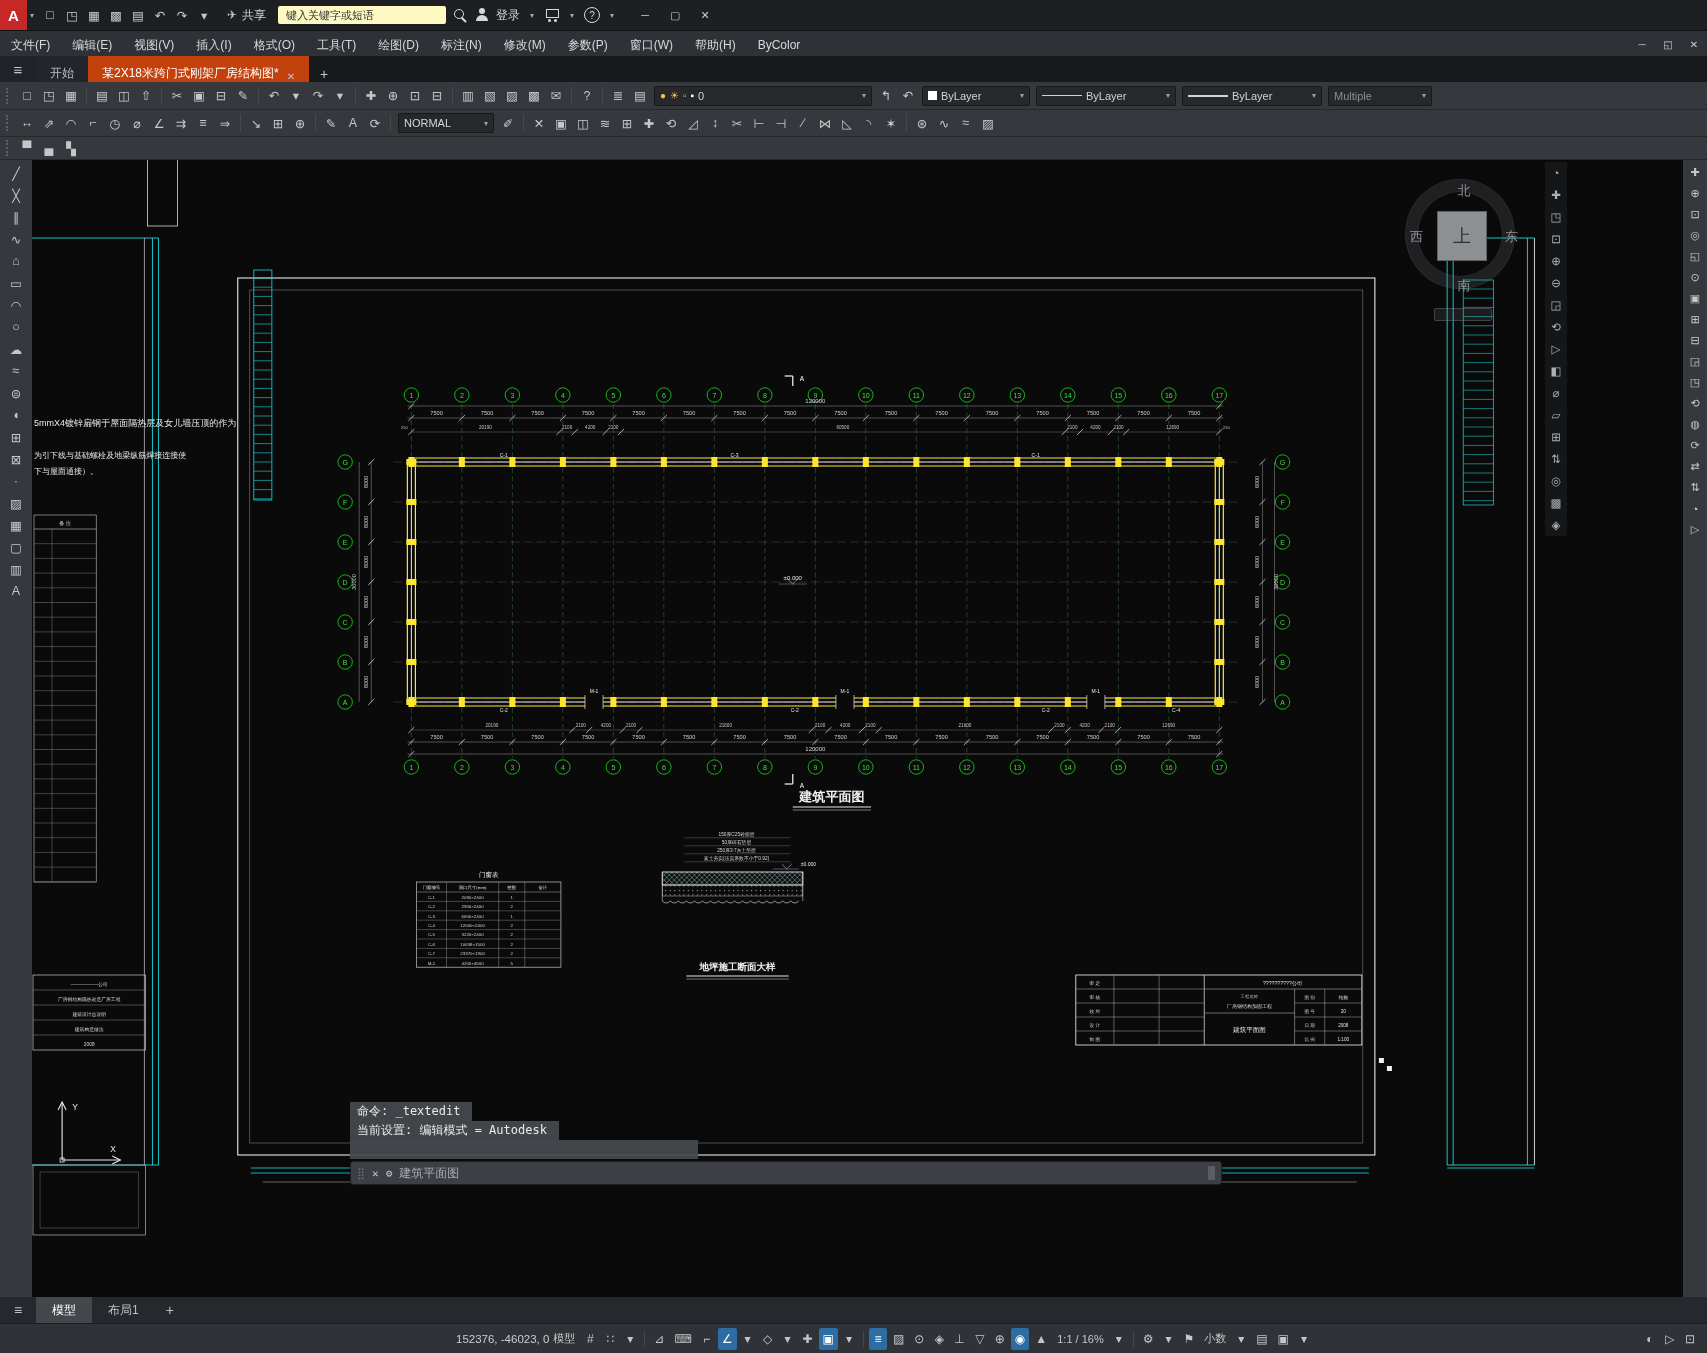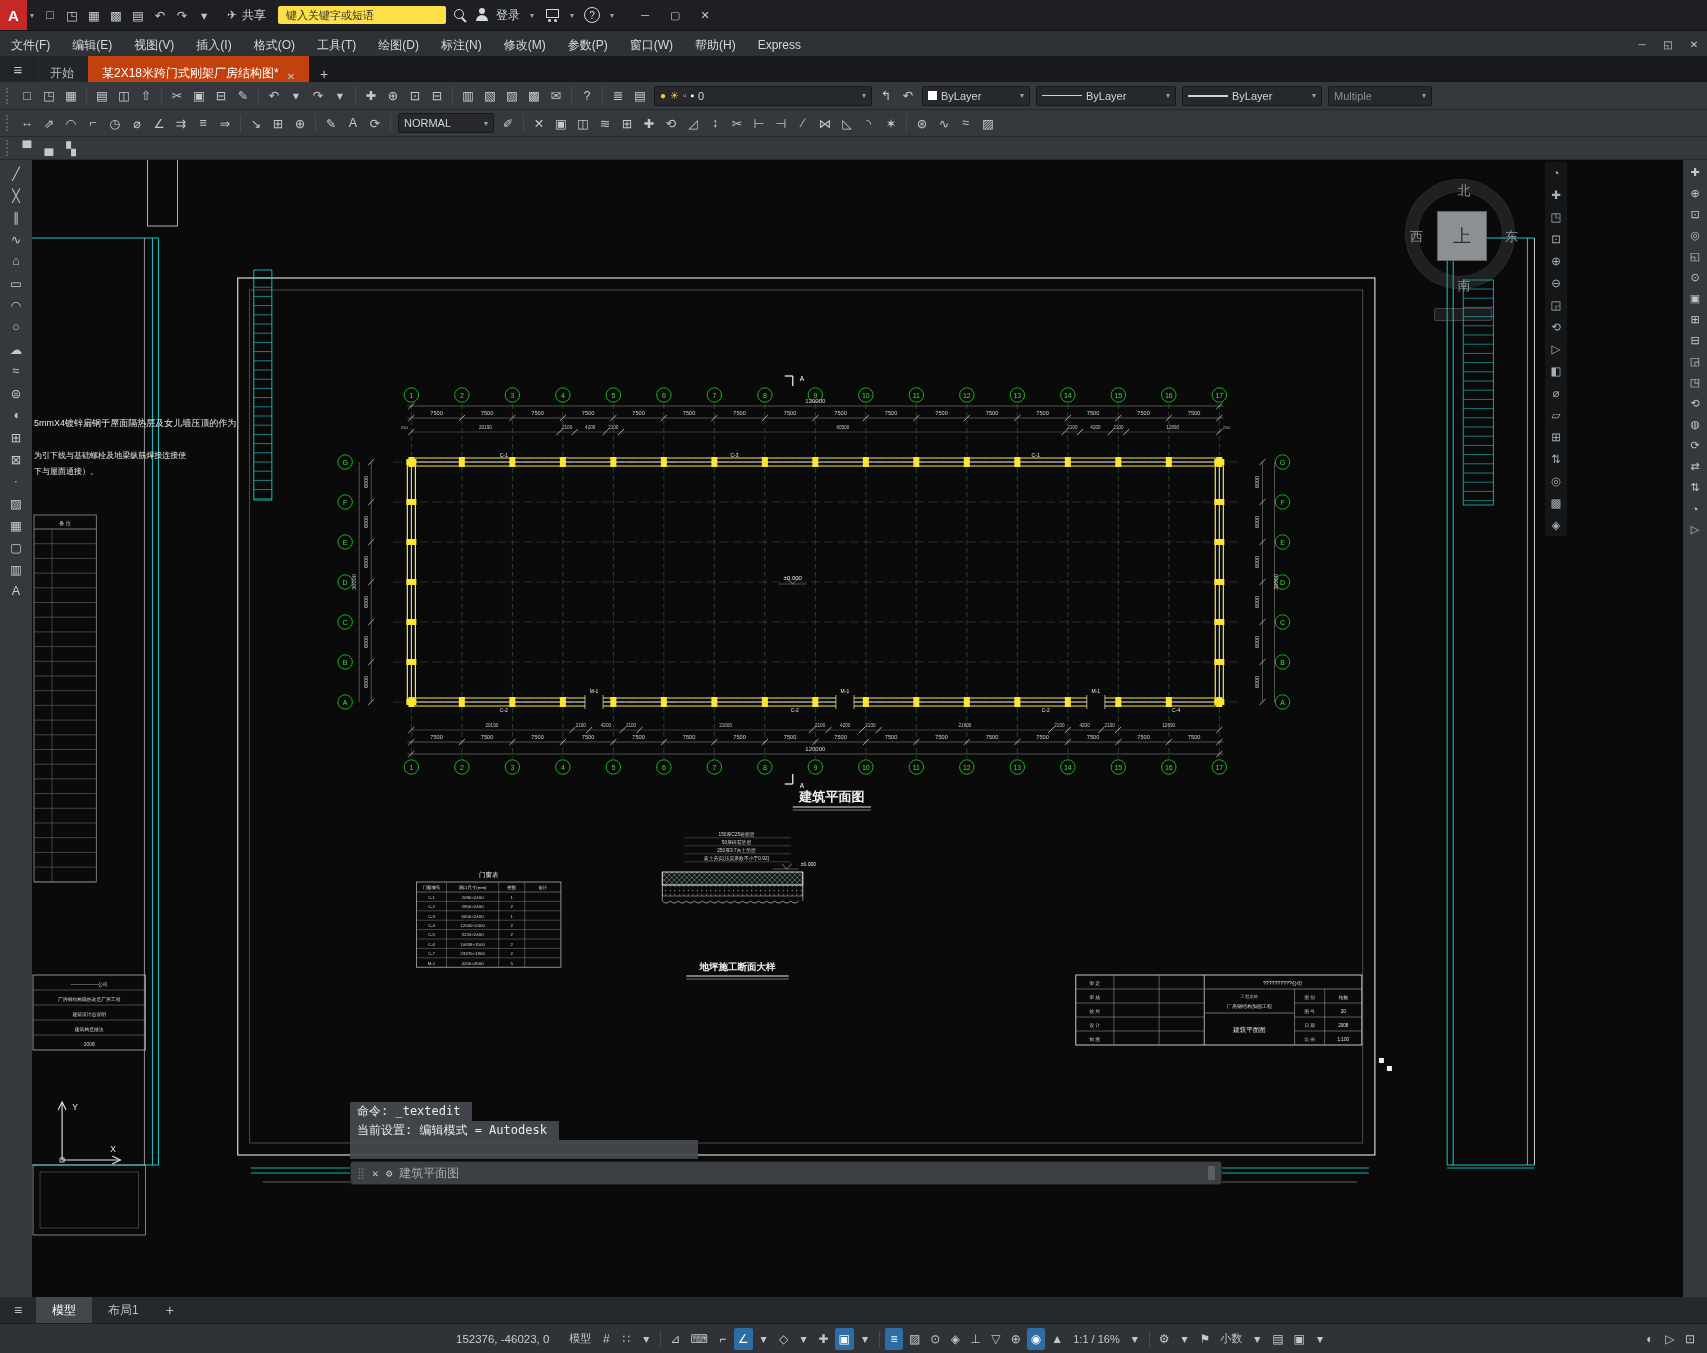--- a/index.html
+++ b/index.html
@@ -11,21 +11,21 @@
   .titlebar{height:30px;background:#1d1f22;display:flex;align-items:center;color:#cfd3d6;flex:0 0 auto}
   .logo{width:27px;height:30px;background:#c62828;color:#fff;font-weight:bold;font-size:15px;display:flex;align-items:center;justify-content:center}
   .caret{font-size:8px;color:#9ea3a7;padding:0 3px}
   .qat{display:flex;align-items:center;margin-left:2px}
   .tb-icon{width:22px;height:22px;display:flex;align-items:center;justify-content:center;font-size:12.5px;color:#c4c8cb;border-radius:2px;flex:0 0 auto}
   .tb-sep{width:1px;height:18px;background:#24272a;border-right:1px solid #45494d;margin:0 4px;flex:0 0 auto}
   .share{display:flex;align-items:center;gap:5px;font-size:12px;padding:0 12px;white-space:nowrap}
   .plane{font-size:12px;color:#c4c8cb}
   .title-center{flex:1;display:flex;justify-content:center;gap:18px;font-size:12px;white-space:nowrap;overflow:hidden}
   .tbr{display:flex;align-items:center;gap:7px}
-  .searchbox{width:168px;height:18px;background:#fde047;border-radius:2px;display:flex;align-items:center;padding:6px 8px;font-size:11px;color:#2c2e30;white-space:nowrap;overflow:hidden}
+  .searchbox{width:168px;height:18px;background:#fef9c3;border-radius:2px;display:flex;align-items:center;padding:6px 8px;font-size:11px;color:#2c2e30;white-space:nowrap;overflow:hidden}
   .mag{width:15px;height:15px;position:relative;display:inline-block}
   .mag::before{content:"";position:absolute;width:8px;height:8px;border:1.6px solid #d6d9db;border-radius:50%;left:1px;top:1px}
   .mag::after{content:"";position:absolute;width:6px;height:1.6px;background:#d6d9db;transform:rotate(45deg);left:8px;top:11px}
   .person{width:14px;height:14px;position:relative;display:inline-block}
   .person::before{content:"";position:absolute;left:4px;top:0;width:6px;height:6px;border-radius:50%;background:#d6d9db}
   .person::after{content:"";position:absolute;left:1px;top:7px;width:12px;height:6px;border-radius:6px 6px 0 0;background:#d6d9db}
   .login{font-size:12px}
   .cart{width:16px;height:15px;position:relative;display:inline-block}
   .cart::before{content:"";position:absolute;left:2px;top:1px;width:11px;height:7px;border:1.4px solid #d6d9db}
   .cart::after{content:"";position:absolute;left:4px;top:11px;width:3px;height:3px;border-radius:50%;background:#d6d9db;box-shadow:6px 0 0 #d6d9db}
@@ -92,21 +92,21 @@
   .cmd-ph{color:#a6abaf;font-size:12px}
   .cmd-scroll{margin-left:auto;width:7px;height:14px;background:#5a5f64;border-radius:1px}
 
   
   .layoutbar{height:26px;background:#25282c;display:flex;align-items:stretch;color:#bcc0c3;flex:0 0 auto}
   .lmenu{width:36px;display:flex;align-items:center;justify-content:center;font-size:14px}
   .ltab{display:flex;align-items:center;padding:0 16px;font-size:12px;white-space:nowrap}
   .ltab.active{background:#42474c;color:#fff}
   .ltab.plus{padding:0 11px;font-size:14px}
   .statusbar{height:30px;background:#2f3337;border-top:1px solid #1b1d1f;display:flex;align-items:center;padding:0 8px;flex:0 0 auto}
-  .coords{margin-left:448px;margin-right:16px;font-size:11.5px;color:#c9cdd0;white-space:nowrap}
+  .coords{margin-left:448px;font-size:11.5px;color:#c9cdd0;white-space:nowrap}
   .sb-items{display:flex;align-items:center;gap:2px;flex:1;min-width:0}
   .sb-item{min-width:18px;height:22px;padding:0 4px;display:flex;align-items:center;justify-content:center;font-size:12px;color:#c3c7ca;border-radius:2px;white-space:nowrap}
   .sb-item.txt{font-size:11px}
   .sb-item.active{background:#2e6da4;color:#fff}
   .sb-items .tb-sep{height:16px;margin:0 3px}
   .sb-item.gap{margin-left:auto}
 </style>
 </head>
 <body>
 
@@ -155,21 +155,21 @@
       <span class="menu-item">视图(V)</span>
       <span class="menu-item">插入(I)</span>
       <span class="menu-item">格式(O)</span>
       <span class="menu-item">工具(T)</span>
       <span class="menu-item">绘图(D)</span>
       <span class="menu-item">标注(N)</span>
       <span class="menu-item">修改(M)</span>
       <span class="menu-item">参数(P)</span>
       <span class="menu-item">窗口(W)</span>
       <span class="menu-item">帮助(H)</span>
-      <span class="menu-item">Express</span>
+      <span class="menu-item">ByColor</span>
     <div class="win2">
       <span class="winbtn">─</span>
         <span class="winbtn">◱</span>
         <span class="winbtn">✕</span>
     </div>
   </div>
 
   <div class="filetabs">
     <span class="ft-menu">≡</span>
     <div class="ftab start">

